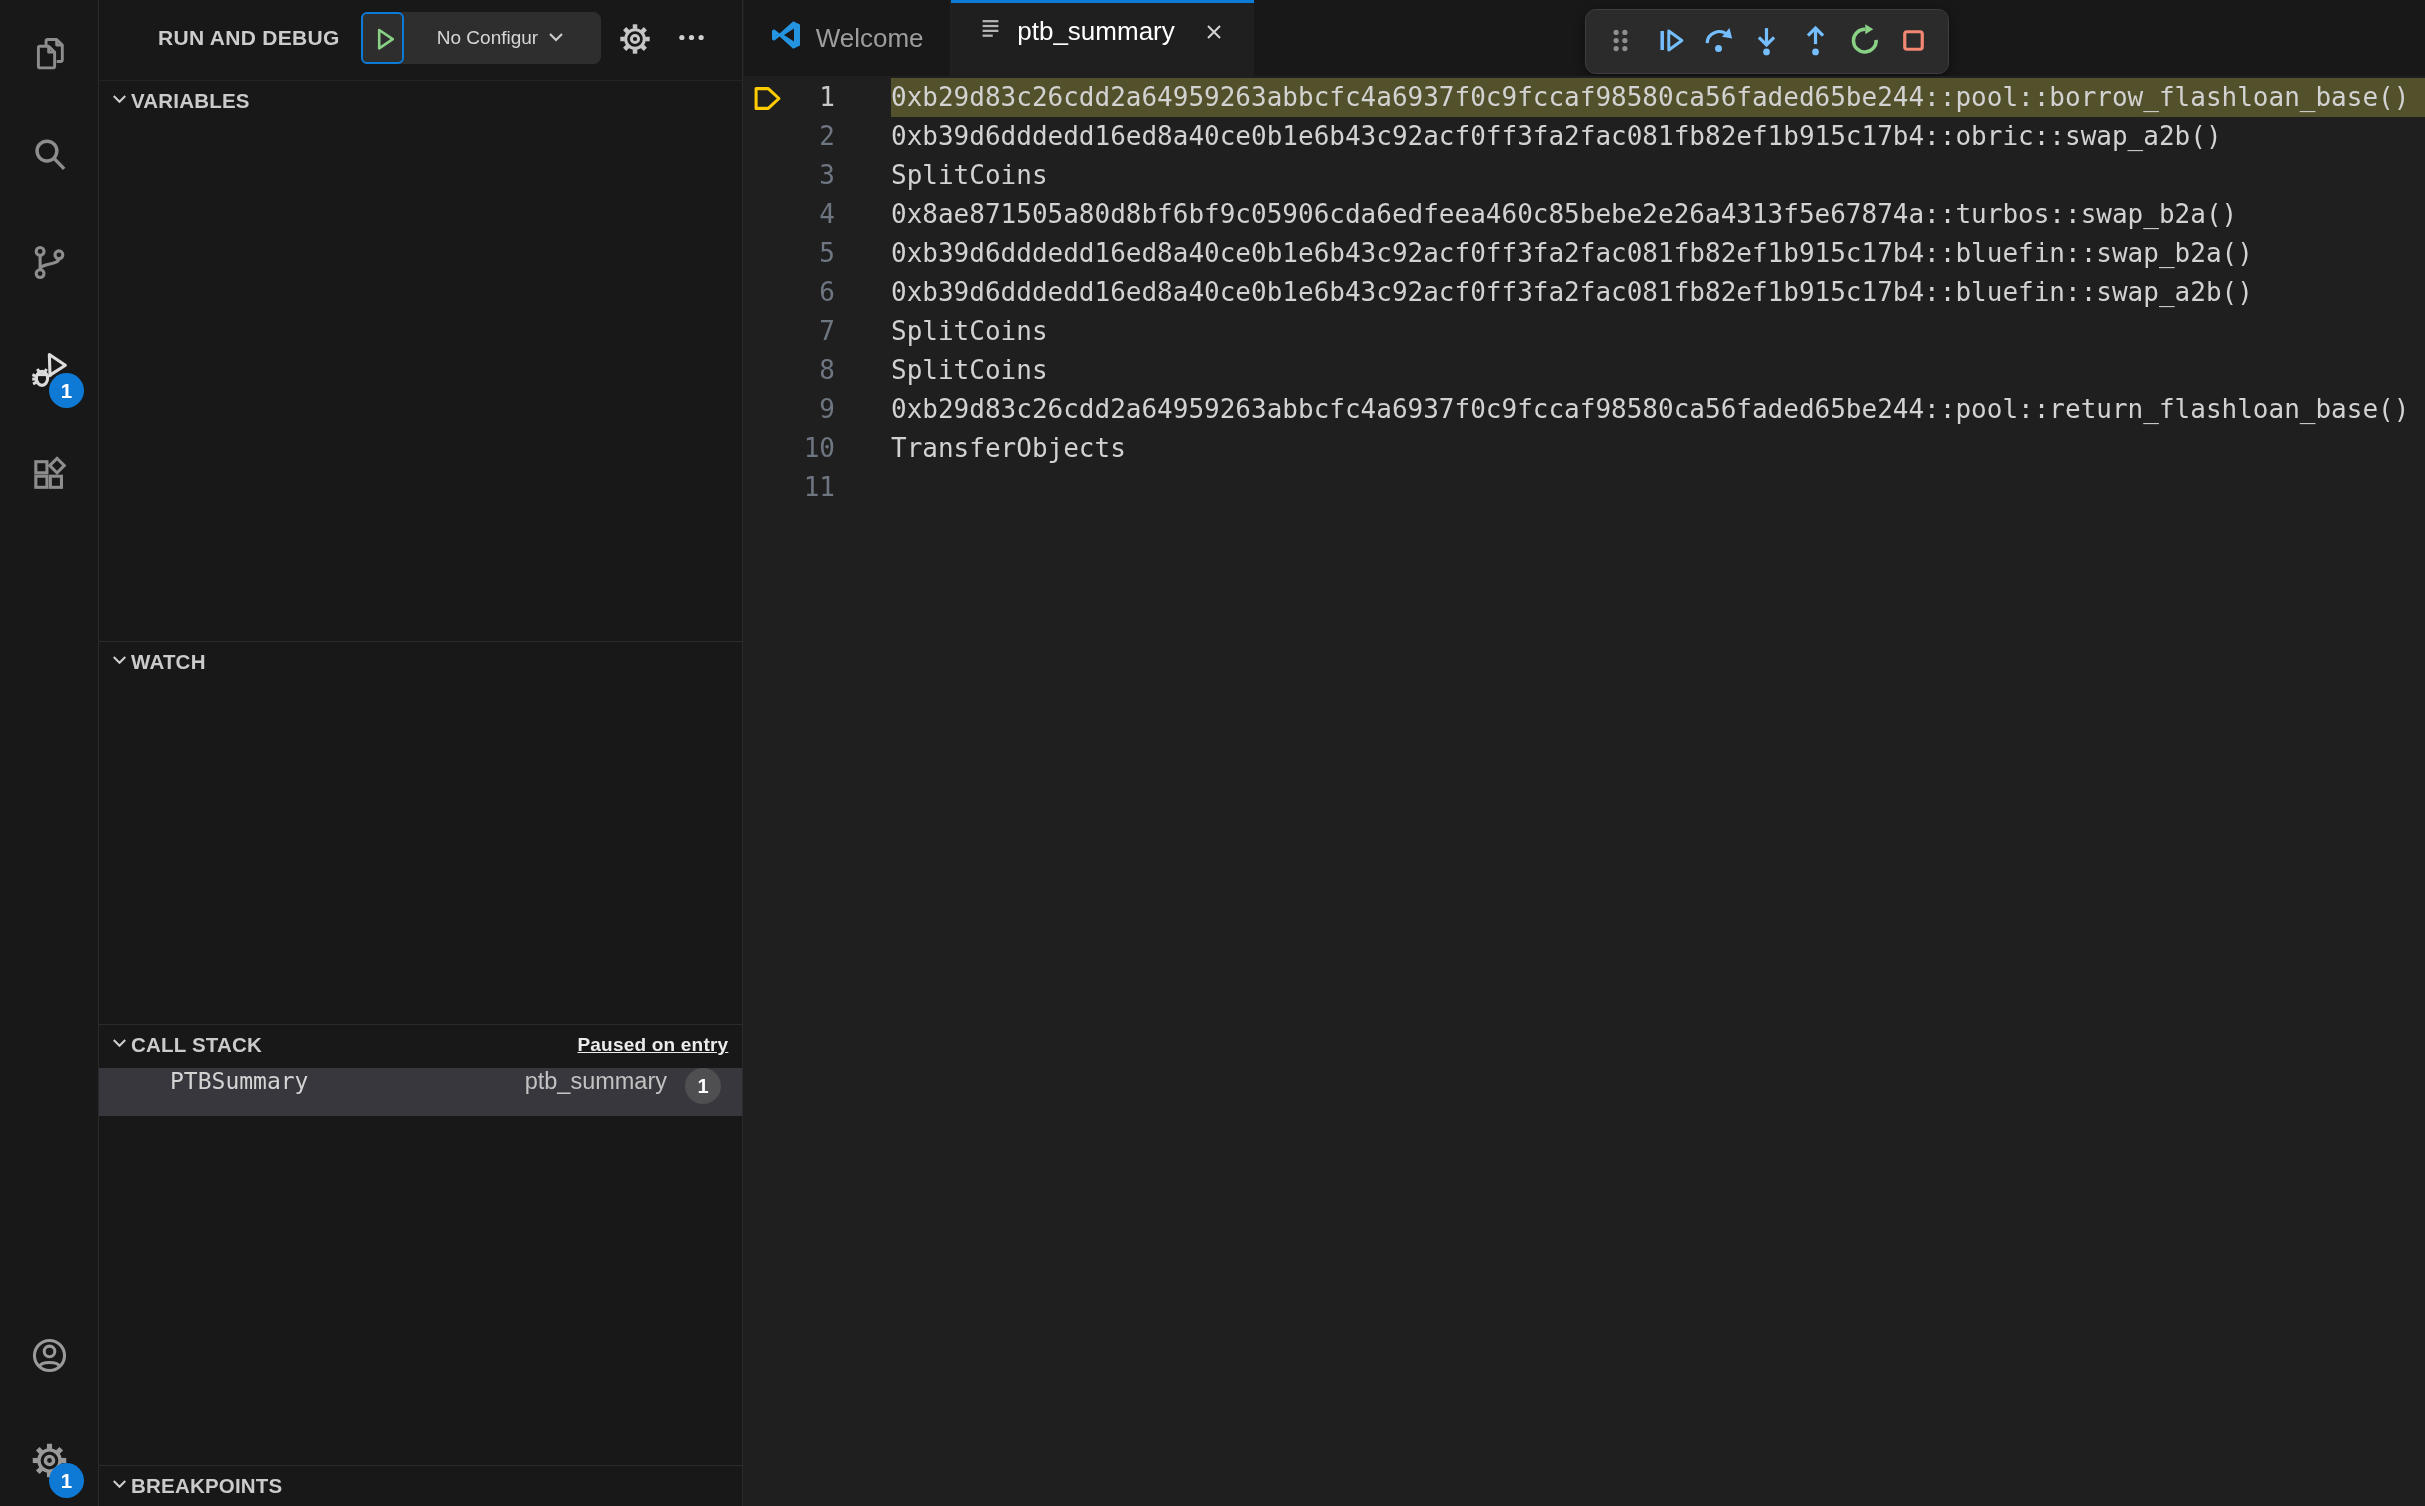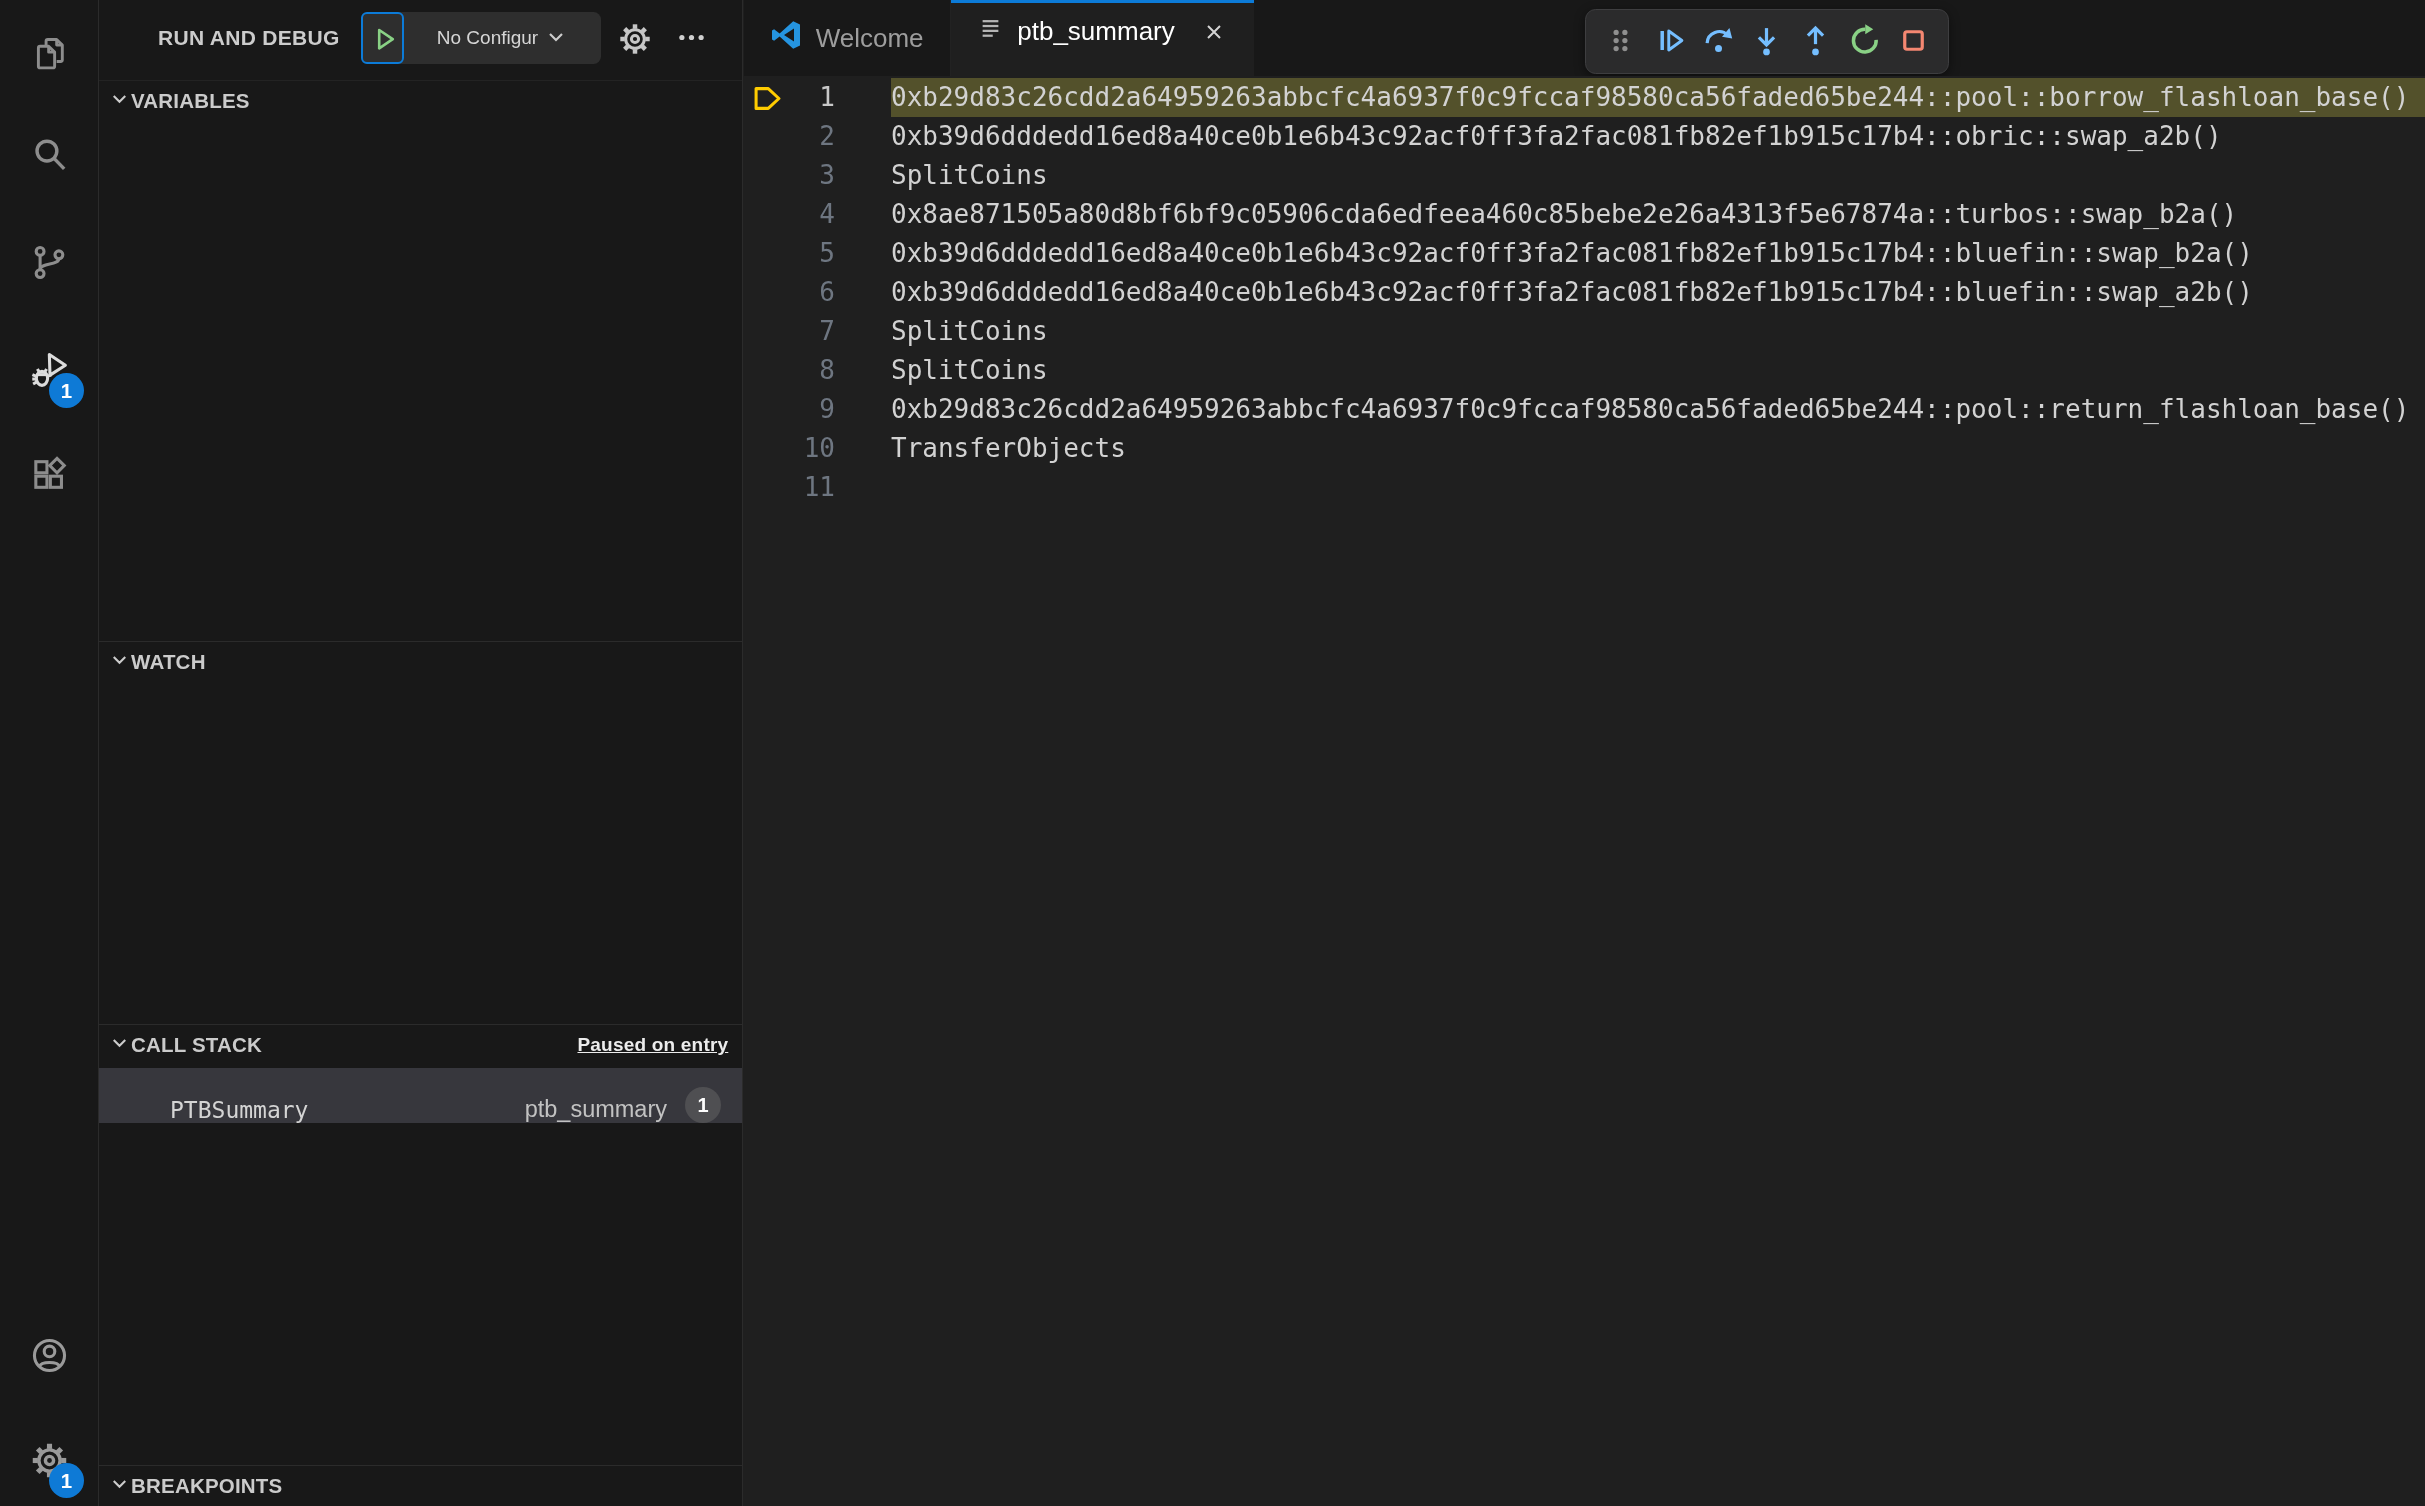--- a/index.html
+++ b/index.html
@@ -39,22 +39,22 @@
   .sb-section { position:absolute; left:0; width:100%; height:41px; border-top:0.8px solid #2b2b2b;
                 display:flex; align-items:center; padding:0 13.7px 0 9px; 
                 color:#cbcbcb; font-weight:700; font-size:20.5px; letter-spacing:0.2px; }
   .sb-section svg { width:23px; height:23px; flex:none; }
   .sec-variables { top:80px; border-top:0.8px solid #232323; }
   .sec-watch     { top:641px; }
   .sec-callstack { top:1024px; }
   .sec-breakpts  { top:1465px; }
   .cs-status { margin-left:auto; font-size:19px; font-weight:600; color:#ececec; letter-spacing:0.2px;text-decoration:underline; }
 
-  .stack-row { position:absolute; top:1068px; left:0; width:100%; height:55px; background:#37373d;
-               display:flex; align-items:flex-end; padding:0 21px 0 71px; }
+  .stack-row { position:absolute; top:1068px; left:0; width:100%; height:48px; background:#37373d;
+               display:flex; align-items:flex-start; padding:0 21px 0 71px; }
   .stack-name { font-family:"DejaVu Sans Mono", monospace; font-size:23px; color:#d4d4d4; }
   .stack-src  { margin-left:auto; font-size:23.5px; color:#c2c2c2; }
   .stack-badge { width:36px; height:36px; border-radius:50%; background:#4f4f52; color:#fdfdfd;
                  font-size:20px; font-weight:700; display:flex; align-items:center; justify-content:center;
                  margin-left:18px; flex:none; }
 
   
   .editor { position:absolute; left:744px; top:0; right:0; height:100%; background:#1f1f1f; }
   .tabbar { position:absolute; left:0; top:0; right:0; height:76px; background:#181818; display:flex; }
   .tab { display:flex; align-items:center; gap:13.7px; padding:16px 26px; font-size:26px; height:76px; }

